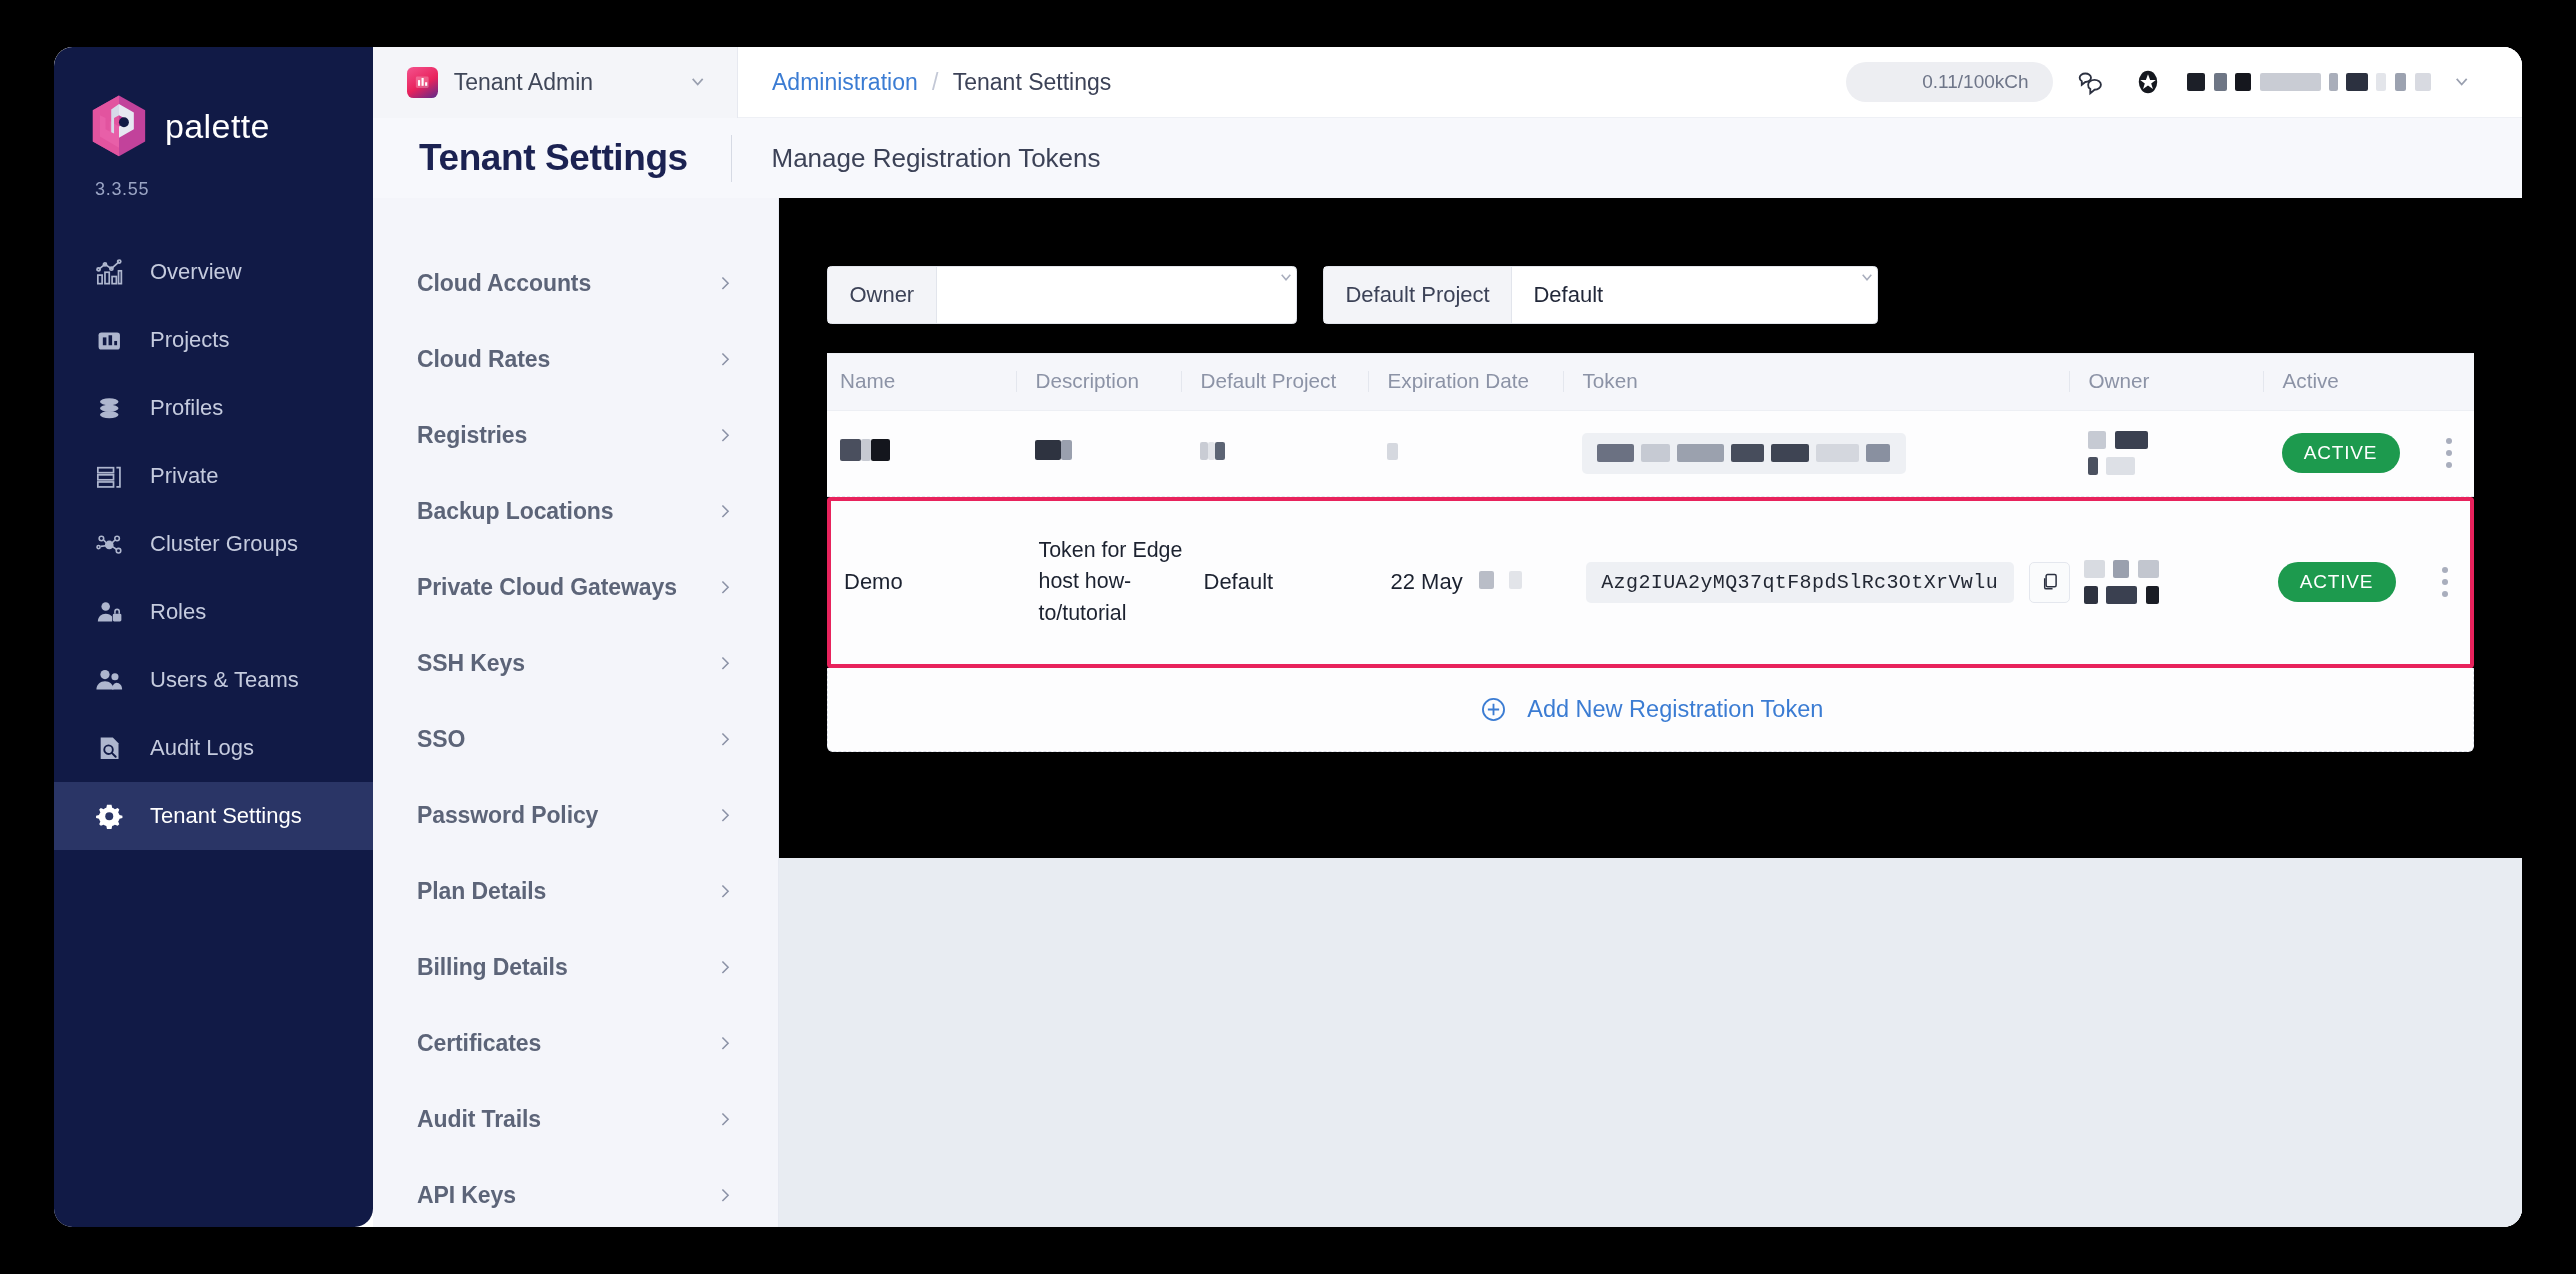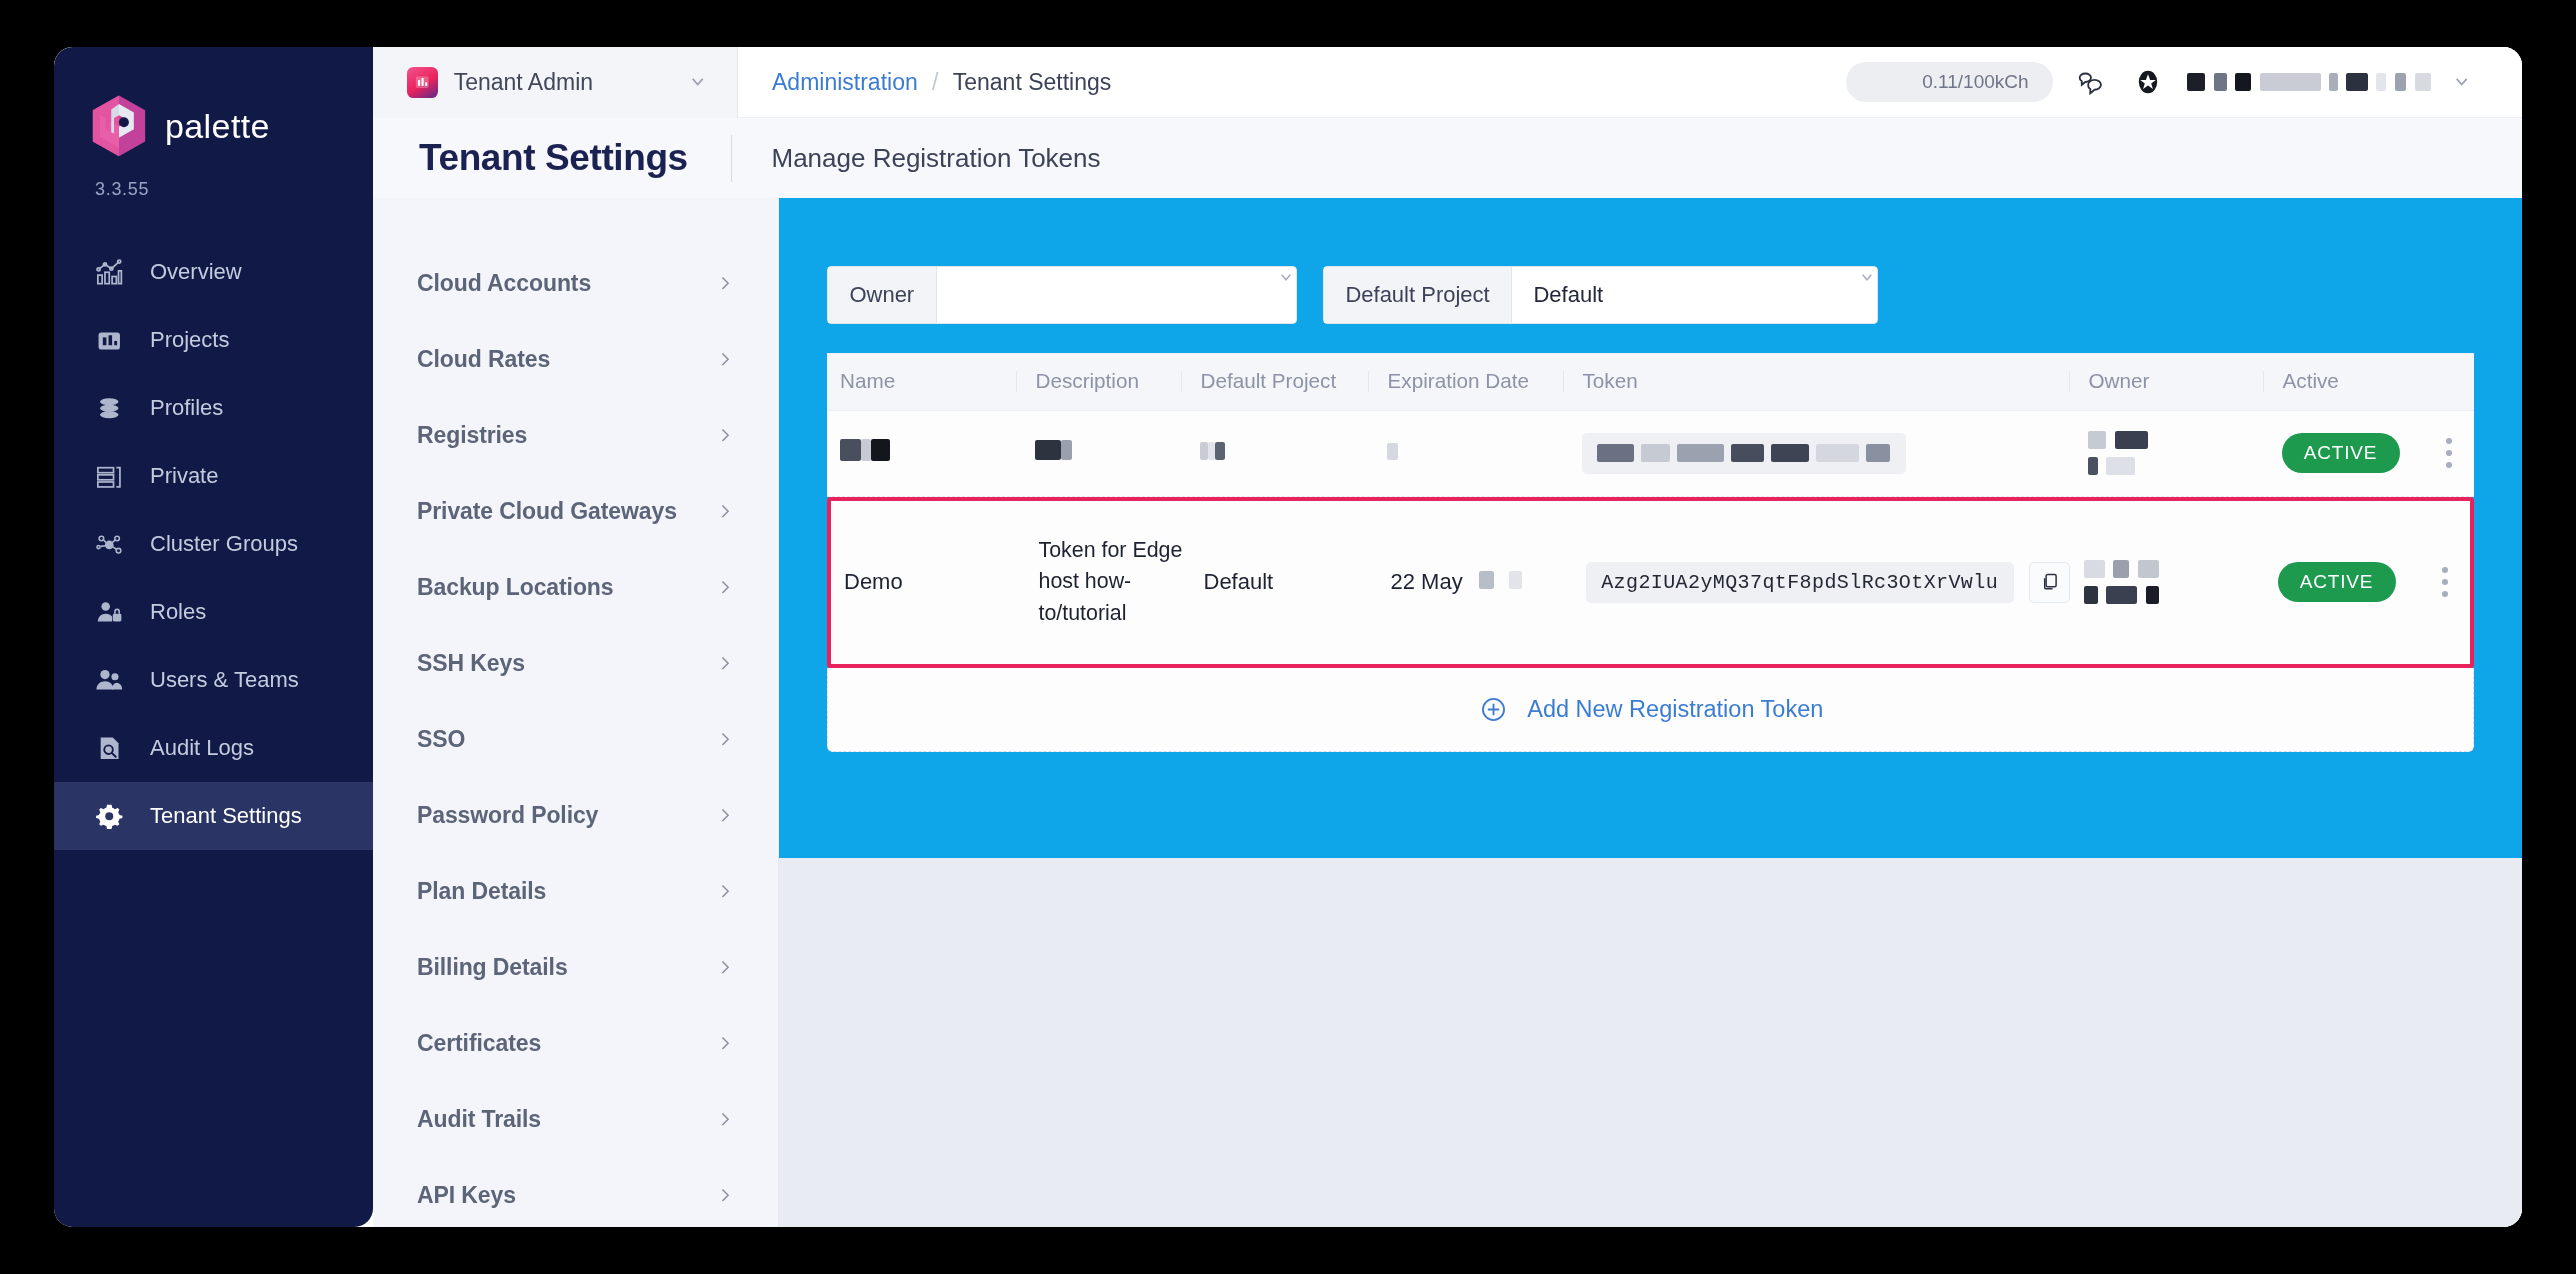--- a/index.html
+++ b/index.html
@@ -191,21 +191,21 @@
     font-size: 23px;
     font-weight: 700;
     letter-spacing: -0.1px;
   }
   .setting-item .chev { margin-left: auto; width: 18.5px; height: 18.5px; }
   .setting-item .chev svg { width: 18.5px; height: 18.5px; display:block; }
 
   
   #main-panel { flex: 1; min-width: 0; display: flex; flex-direction: column; background:#E8ECF2; }
   #panel-card {
-    background: #0ea5e9;
+    background: #000000;
     margin: 0;
     height: 660px;
     flex: 0 0 660px;
     display: flex;
     flex-direction: column;
     padding: 0 48px;
   }
 
   
   #filters { display: flex; gap: 26px; padding-top: 68px; }
@@ -561,29 +561,29 @@
         </div>
         <div class="setting-item">
           <span>Registries</span>
           <span class="chev">
               <svg viewBox="0 0 26 26" fill="none" stroke="#8B92A6" stroke-width="2.2">
                 <polyline points="9,5 17,13 9,21"></polyline>
               </svg>
             </span>
         </div>
         <div class="setting-item">
+          <span>Backup Locations</span>
+          <span class="chev">
+              <svg viewBox="0 0 26 26" fill="none" stroke="#8B92A6" stroke-width="2.2">
+                <polyline points="9,5 17,13 9,21"></polyline>
+              </svg>
+            </span>
+        </div>
+        <div class="setting-item">
           <span>Private Cloud Gateways</span>
-          <span class="chev">
-              <svg viewBox="0 0 26 26" fill="none" stroke="#8B92A6" stroke-width="2.2">
-                <polyline points="9,5 17,13 9,21"></polyline>
-              </svg>
-            </span>
-        </div>
-        <div class="setting-item">
-          <span>Backup Locations</span>
           <span class="chev">
               <svg viewBox="0 0 26 26" fill="none" stroke="#8B92A6" stroke-width="2.2">
                 <polyline points="9,5 17,13 9,21"></polyline>
               </svg>
             </span>
         </div>
         <div class="setting-item">
           <span>SSH Keys</span>
           <span class="chev">
               <svg viewBox="0 0 26 26" fill="none" stroke="#8B92A6" stroke-width="2.2">

